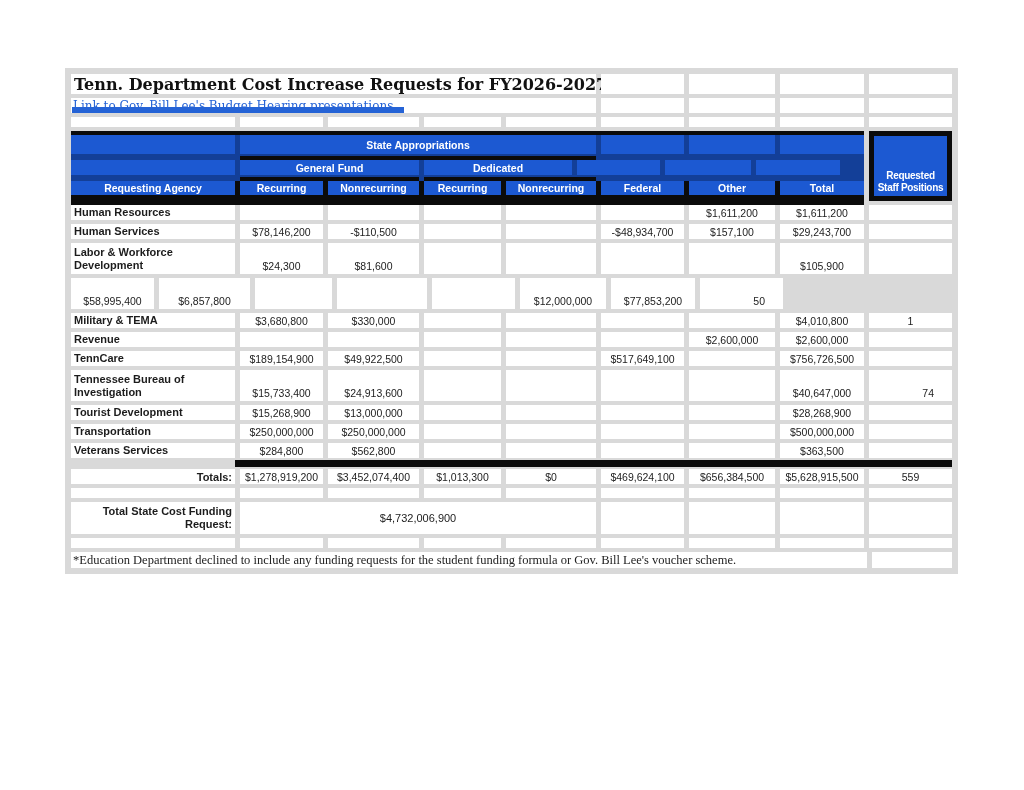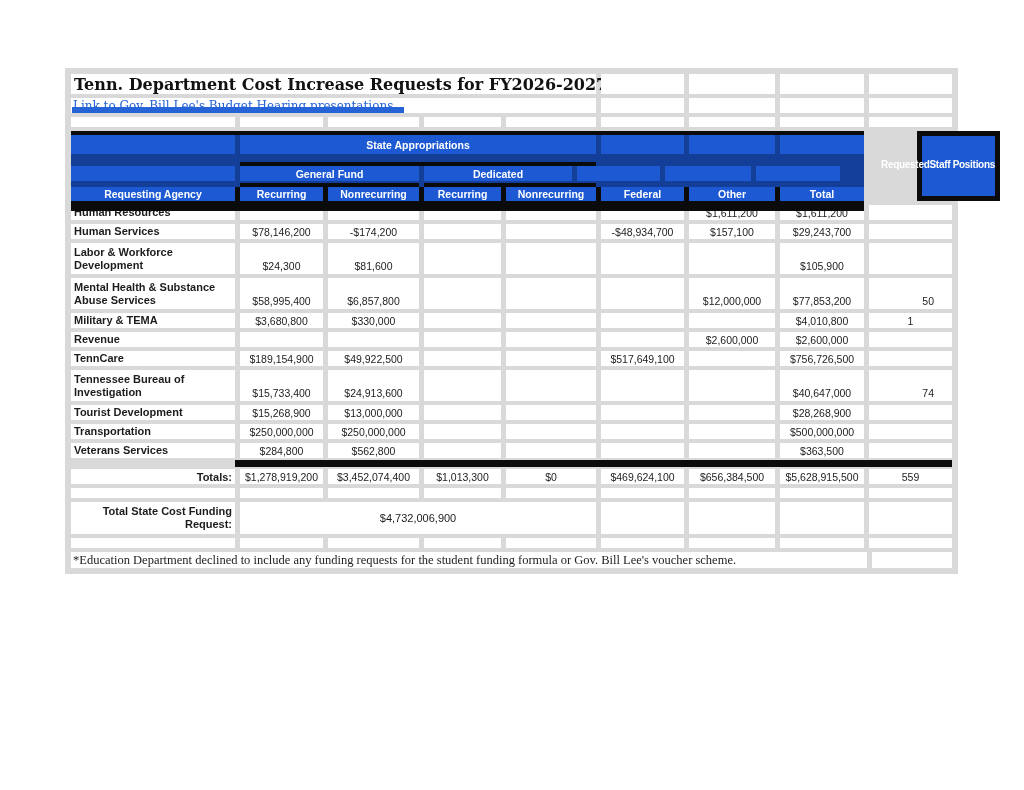--- a/index.html
+++ b/index.html
@@ -25,36 +25,36 @@
   .link-cell{position:relative;padding-left:2px;overflow:visible;}
   .link-cell a{font-family:"DejaVu Serif",serif;font-size:12px;color:#2563d6;
     text-decoration:none;white-space:nowrap;z-index:2;position:relative;}
   .link-bar{position:absolute;left:1px;top:9px;width:332px;height:6px;background:#2563d6;z-index:3;}
   .spacer-row{height:10px}
   
   .hwrap{position:relative;margin-bottom:4px;height:70px;}
   .hleft{width:793px;height:70px;background:#133f98;display:flex;flex-direction:column;}
   .hbar{height:4px;background:#0b0b0b;width:100%;flex:none;}
   .hrow{display:flex;gap:5px;flex:none;}
-  .rA{height:19px;padding-bottom:8px;}
+  .rA{height:19px;padding-bottom:2px;}
   .rB{height:15px;padding-bottom:2px;}
   .rC{height:20px;background:#0b0b0b;align-items:flex-start;}
   .hcell{background:#1c59d2;height:100%;display:flex;align-items:center;justify-content:center;box-sizing:border-box;}
   .rC .hcell{height:14px;}
   .hlabel{color:#ffffff;font-weight:bold;font-size:10.5px;white-space:nowrap;}
   .hbarA{height:4px;flex:none;display:flex;}
   .hbarA .b{margin-left:169px;width:356px;background:#0b0b0b;}
   .hbarB{height:4px;flex:none;display:flex;gap:5px;padding-left:169px;box-sizing:border-box;}
   .hbarB .b1{width:179px;background:#0b0b0b;}
   .hbarB .b2{width:172px;background:#0b0b0b;}
   .staffbox{
     position:absolute;left:798px;top:0;width:83px;height:70px;background:#1c59d2;
-    border:5px solid #0b0b0b;box-sizing:border-box;display:flex;
+    border:5px solid #0b0b0b;box-sizing:border-box;display:flex;flex-direction:column;
     justify-content:flex-end;align-items:center;padding-bottom:2px;
-    color:#fff;font-weight:bold;font-size:10px;letter-spacing:-0.3px;line-height:12px;white-space:nowrap;margin-left:48px;
+    color:#fff;font-weight:bold;font-size:10px;letter-spacing:-0.3px;line-height:12px;white-space:nowrap;
   }
   
   .r{height:15px}
   .tall{height:31px}
   .agency{justify-content:flex-start;padding-left:3px;font-size:11px;line-height:13px;font-weight:bold;}
   .num{justify-content:center;}
   .staff-r{justify-content:flex-end;padding-right:18px;}
   .tall .num,.tall .staff-r{align-items:flex-end;padding-bottom:2px;}
   
   .sep-row{height:7px;margin-top:-2px;margin-bottom:2px;display:flex;}
@@ -160,21 +160,21 @@
     <div class="cell c5 num"></div>
     <div class="cell c6 num"></div>
     <div class="cell c7 num">$1,611,200</div>
     <div class="cell c8 num">$1,611,200</div>
     <div class="cell c9 num"></div>
   </div>
 
   <div class="row r">
     <div class="cell c1 agency">Human Services</div>
     <div class="cell c2 num">$78,146,200</div>
-    <div class="cell c3 num">-$174,200</div>
+    <div class="cell c3 num">-$110,500</div>
     <div class="cell c4 num"></div>
     <div class="cell c5 num"></div>
     <div class="cell c6 num">-$48,934,700</div>
     <div class="cell c7 num">$157,100</div>
     <div class="cell c8 num">$29,243,700</div>
     <div class="cell c9 num"></div>
   </div>
 
   <div class="row r tall">
     <div class="cell c1 agency">Labor &amp; Workforce Development</div>
@@ -182,21 +182,20 @@
     <div class="cell c3 num">$81,600</div>
     <div class="cell c4 num"></div>
     <div class="cell c5 num"></div>
     <div class="cell c6 num"></div>
     <div class="cell c7 num"></div>
     <div class="cell c8 num">$105,900</div>
     <div class="cell c9 num"></div>
   </div>
 
   <div class="row r tall">
-    <div class="cell c1 agency">Mental Health &amp; Substance Abuse Services</div>
     <div class="cell c2 num">$58,995,400</div>
     <div class="cell c3 num">$6,857,800</div>
     <div class="cell c4 num"></div>
     <div class="cell c5 num"></div>
     <div class="cell c6 num"></div>
     <div class="cell c7 num">$12,000,000</div>
     <div class="cell c8 num">$77,853,200</div>
     <div class="cell c9 staff-r">50</div>
   </div>
 

